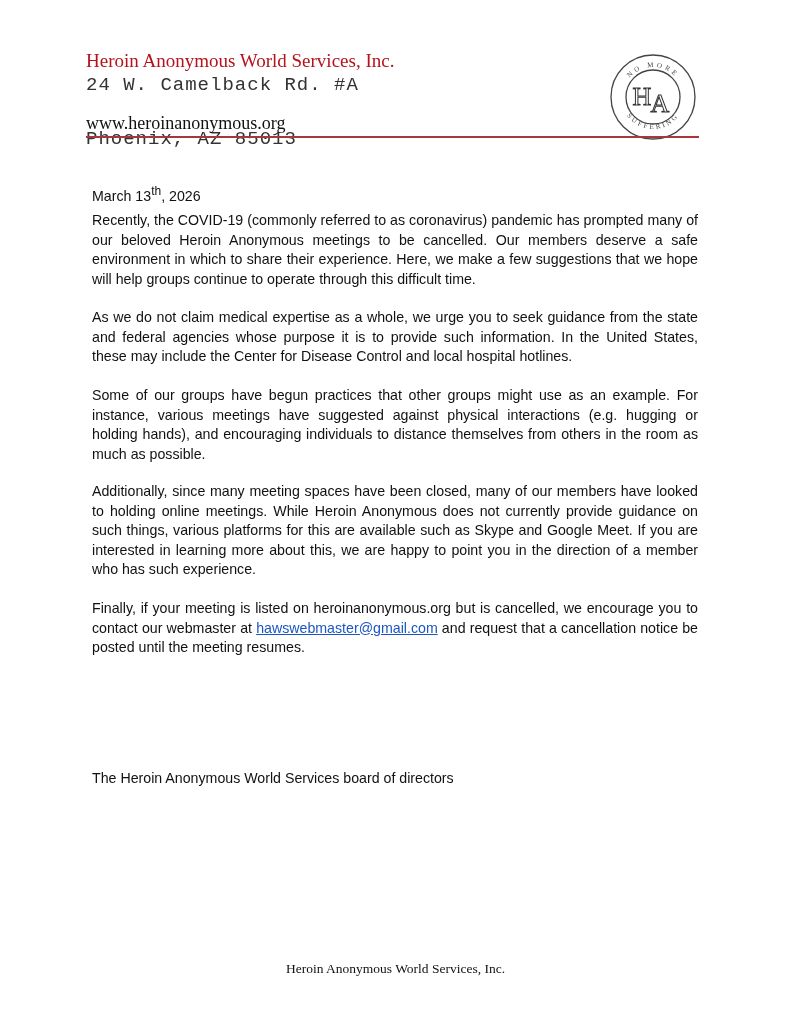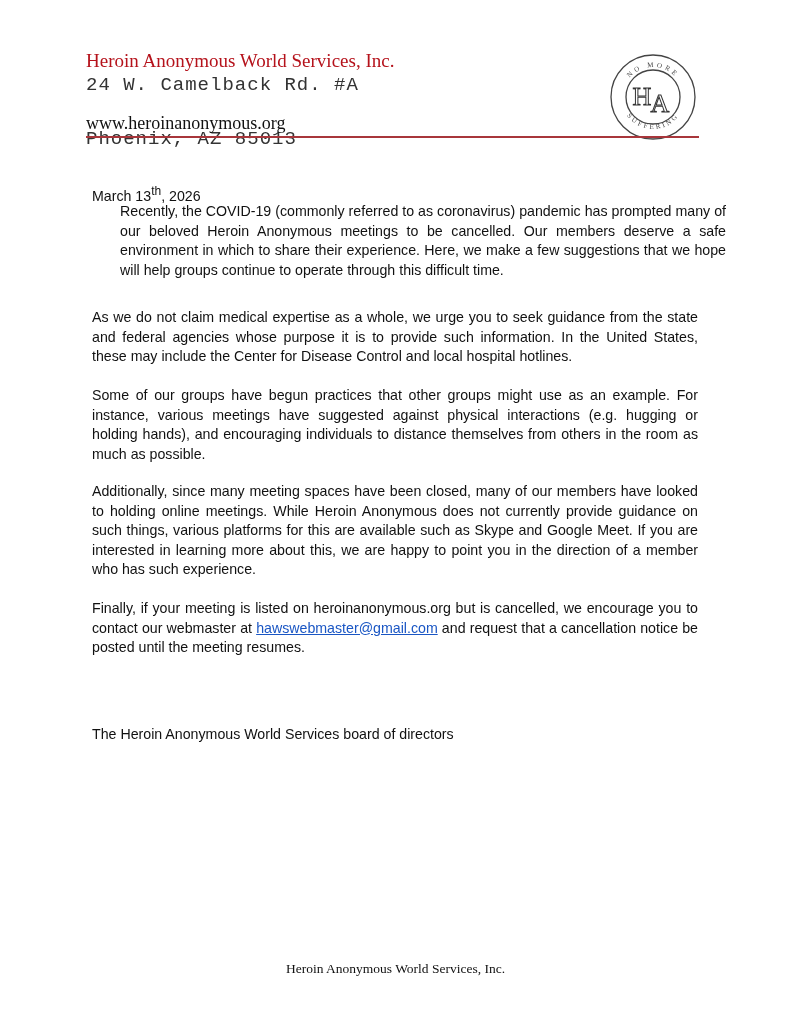--- a/index.html
+++ b/index.html
@@ -27,28 +27,28 @@
       background: #a8363b;
     }
     .logo { position: absolute; left: 608px; top: 52px; width: 90px; height: 90px; }
     .body-text {
       position: absolute; left: 92px; width: 606px;
       font-family: "Liberation Sans", sans-serif; font-size: 14.2px; line-height: 19.5px; color: #111;
     }
     .body-text p { margin: 0; text-align: justify; }
     .date { position: absolute; left: 92px; top: 184px; font-family: "Liberation Sans", sans-serif; font-size: 14.2px; color: #111; }
     .date sup { font-size: 12px; margin-top: 40px; }
-    .p1 { top: 202px; margin-left: 28px; }
+    .p1 { top: 211px; }
     .p2 { top: 308px; }
     .p3 { top: 386px; }
     .p4 { top: 482px; }
     .p5 { top: 599px; }
     .p6 { top: 666px; }
     .p7 { top: 735px; }
-    .p8 { top: 725px; }
+    .p8 { top: 769px; }
     .email-link { color: #1a56c4; text-decoration: underline; }
     .footer {
       position: absolute; left: 0; width: 791px; top: 961px; text-align: center;
       font-family: "Liberation Serif", serif; font-size: 13.5px; color: #111;
     }
   </style>
 </head>
 <body>
 
 <div class="page">

